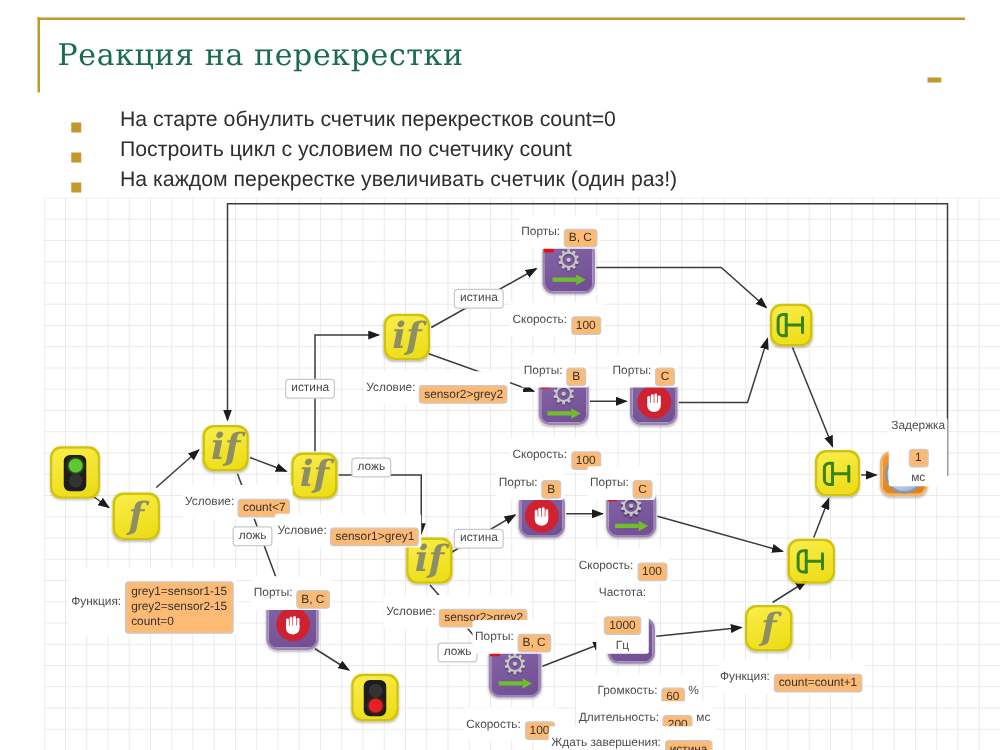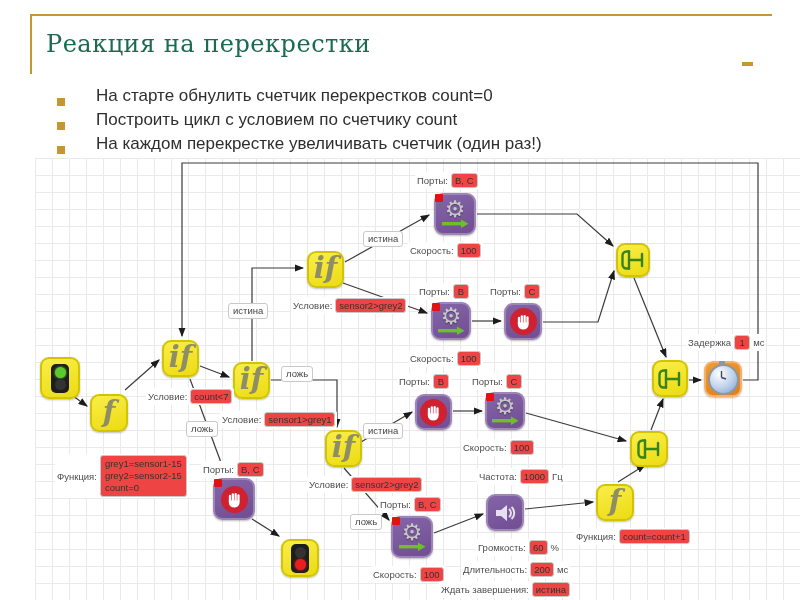--- a/index.html
+++ b/index.html
@@ -45,22 +45,22 @@
         text-shadow:0 1px 1px rgba(0,0,0,.4);line-height:.85;}
   .stopc{width:27px;height:27px;border-radius:50%;background:#cf2130;display:flex;
          align-items:center;justify-content:center;}
   .clock{width:27px;height:27px;border-radius:50%;border:2px solid #8a97a5;position:relative;
          background:radial-gradient(circle at 35% 30%,#ffffff,#bcd0ea 55%,#7e9cc8);}
   .clock .knob{position:absolute;left:9.5px;top:-5px;width:6px;height:4px;background:#8a97a5;border-radius:1px;}
   .bp{position:absolute;left:-1px;top:-1px;width:8px;height:8px;background:#e31111;border-radius:1px;z-index:4;}
 
   .lbl{position:absolute;display:flex;align-items:center;gap:3px;font-size:9.5px;color:#4c4c4c;
        background:#fff;padding:1px 2px;border-radius:2px;white-space:nowrap;z-index:5;}
-  .val{border:1px solid #c9c9c9;border-radius:3px;background:#ef4444;padding:0 3px;line-height:13px;
-       color:#333;min-width:8px;text-align:center;}
+  .val{border:1px solid #c9c9c9;border-radius:3px;background:#fdba74;padding:0 3px;line-height:13px;
+       color:#333;min-width:8px;text-align:center;margin-top:10px;}
   .val.multi{text-align:left;line-height:12px;padding:2px 4px;}
   .branch{position:absolute;font-size:9.5px;color:#444;background:#fff;border:1px solid #c9c9c9;
           border-radius:3px;padding:0 4px;line-height:14px;z-index:5;white-space:nowrap;}
 </style>
 </head>
 <body>
 
 <div class="gold-hline"></div>
 <div class="gold-vline"></div>
 <div class="gold-dash"></div>
@@ -310,21 +310,21 @@
     <span class="val">B</span>
   </div>
   <div class="lbl" style="left:453px;top:125px;">
     <span>Порты:</span>
     <span class="val">C</span>
   </div>
   <div class="lbl" style="left:373px;top:192px;">
     <span>Скорость:</span>
     <span class="val">100</span>
   </div>
-  <div class="lbl" style="left:651px;top:176px;">
+  <div class="lbl" style="left:676px;top:176px;flex-direction:column;">
     <span>Задержка</span>
     <span class="val">1</span>
     <span>мс</span>
   </div>
   <div class="lbl" style="left:256px;top:139px;">
     <span>Условие:</span>
     <span class="val">sensor2&gt;grey2</span>
   </div>
   <div class="lbl" style="left:111px;top:230px;">
     <span>Условие:</span>
@@ -363,21 +363,21 @@
     <span class="val">sensor2&gt;grey2</span>
   </div>
   <div class="lbl" style="left:343px;top:338px;">
     <span>Порты:</span>
     <span class="val">B, C</span>
   </div>
   <div class="lbl" style="left:336px;top:408px;">
     <span>Скорость:</span>
     <span class="val">100</span>
   </div>
-  <div class="lbl" style="left:442px;top:310px;">
+  <div class="lbl" style="left:442px;top:310px;flex-direction:column;">
     <span>Частота:</span>
     <span class="val">1000</span>
     <span>Гц</span>
   </div>
   <div class="lbl" style="left:441px;top:381px;justify-content:space-between;">
     <span>Громкость:</span>
     <span class="val">60</span>
     <span>%</span>
   </div>
   <div class="lbl" style="left:426px;top:403px;">

